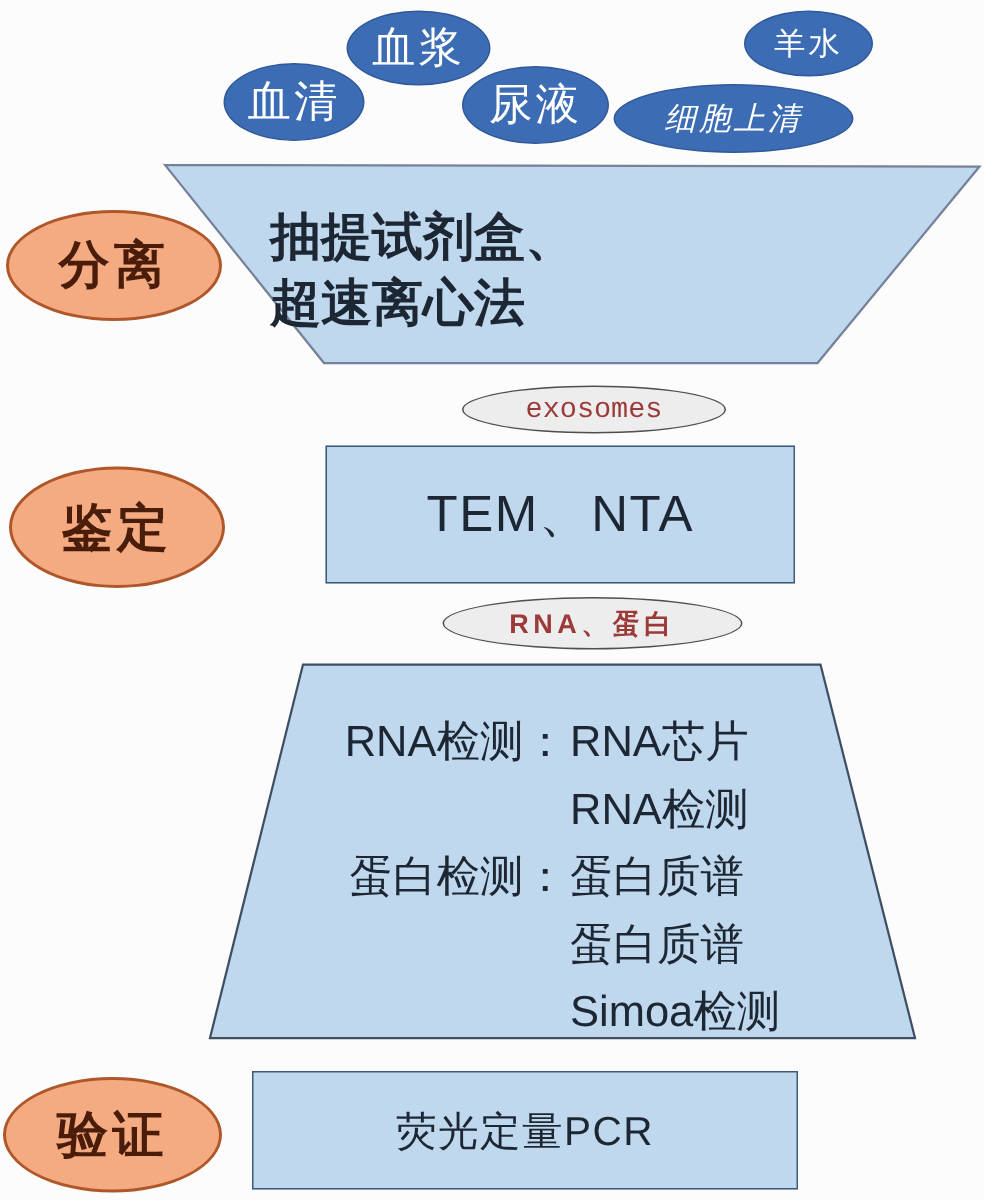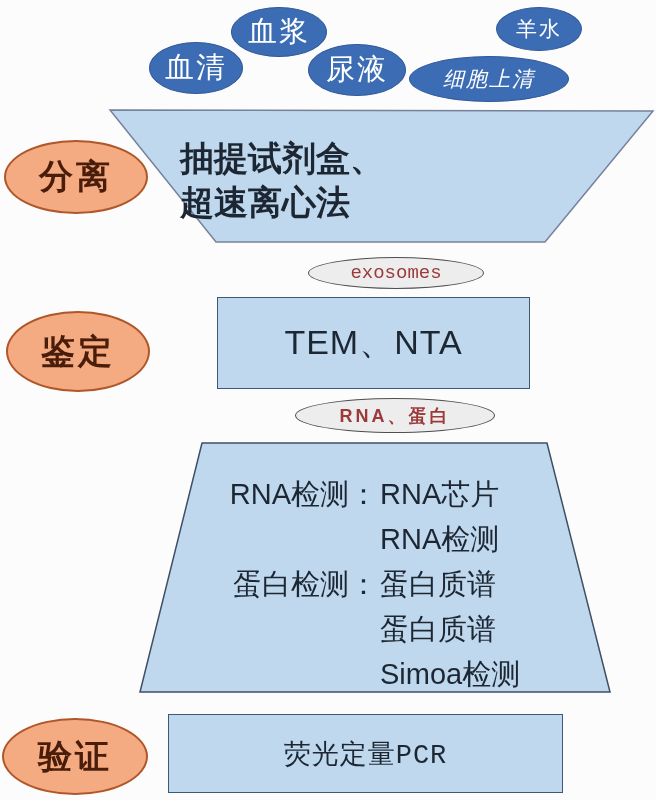--- a/index.html
+++ b/index.html
@@ -152,15 +152,15 @@
     <div class="trap2-row">
       <span class="lbl"></span>
       <span class="val">蛋白质谱</span>
     </div>
     <div class="trap2-row">
       <span class="lbl"></span>
       <span class="val">Simoa检测</span>
     </div>
   </div>
 
-  <div class="panel-rect pcr" style="left:168px; top:714px; width:395px; height:79px;font-family:Liberation Mono, monospace;">荧光定量PCR</div>
+  <div class="panel-rect pcr" style="left:168px; top:714px; width:364px; height:79px;">荧光定量PCR</div>
 
 </div>
 
 </body></html>

